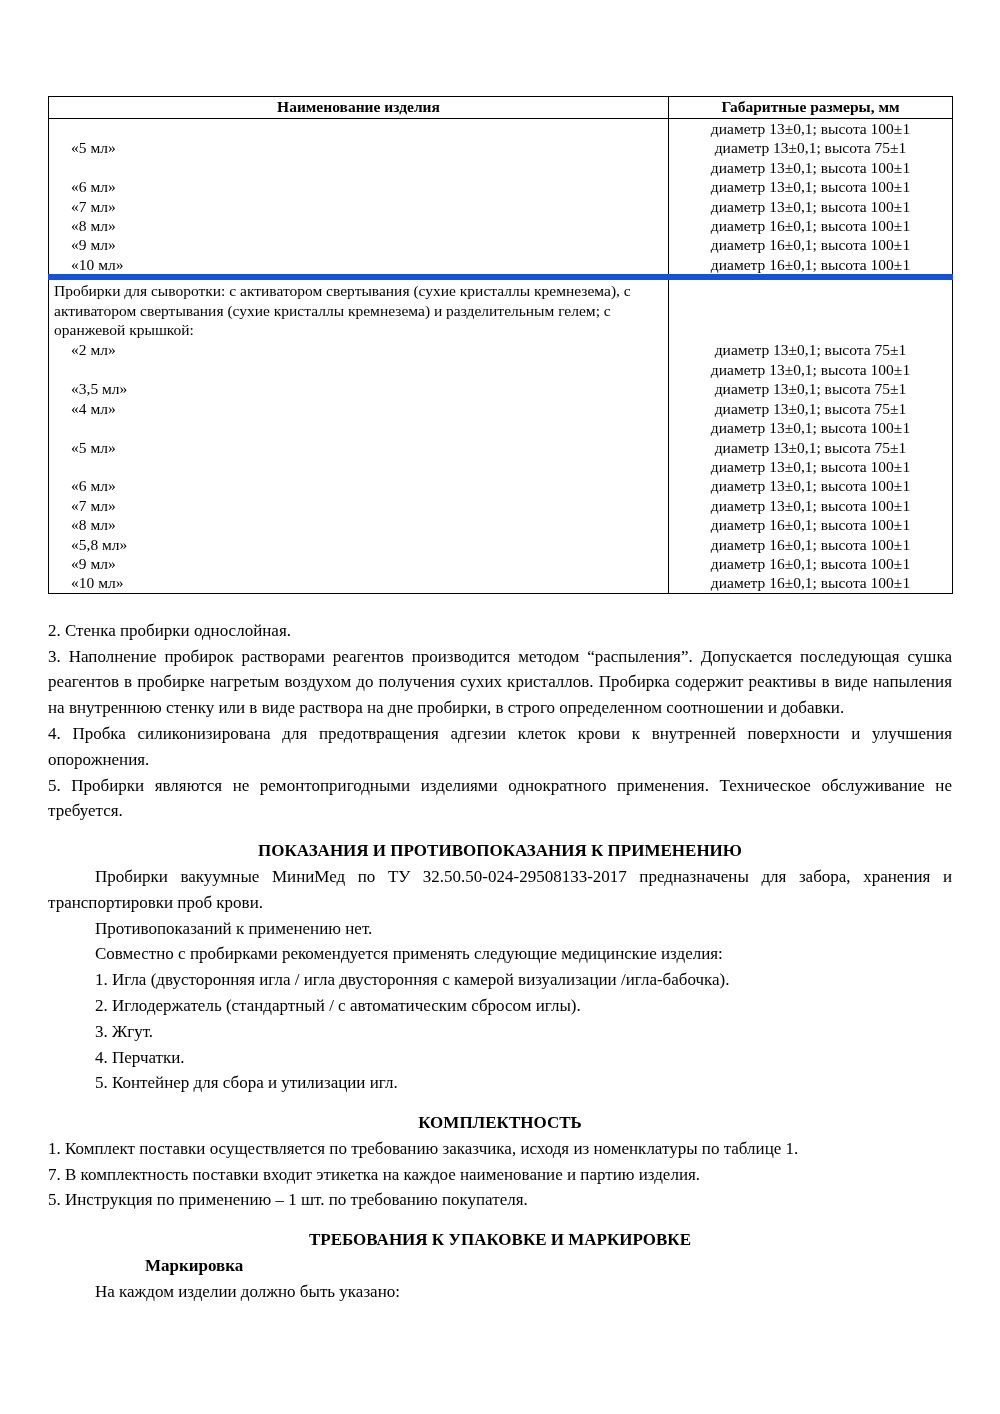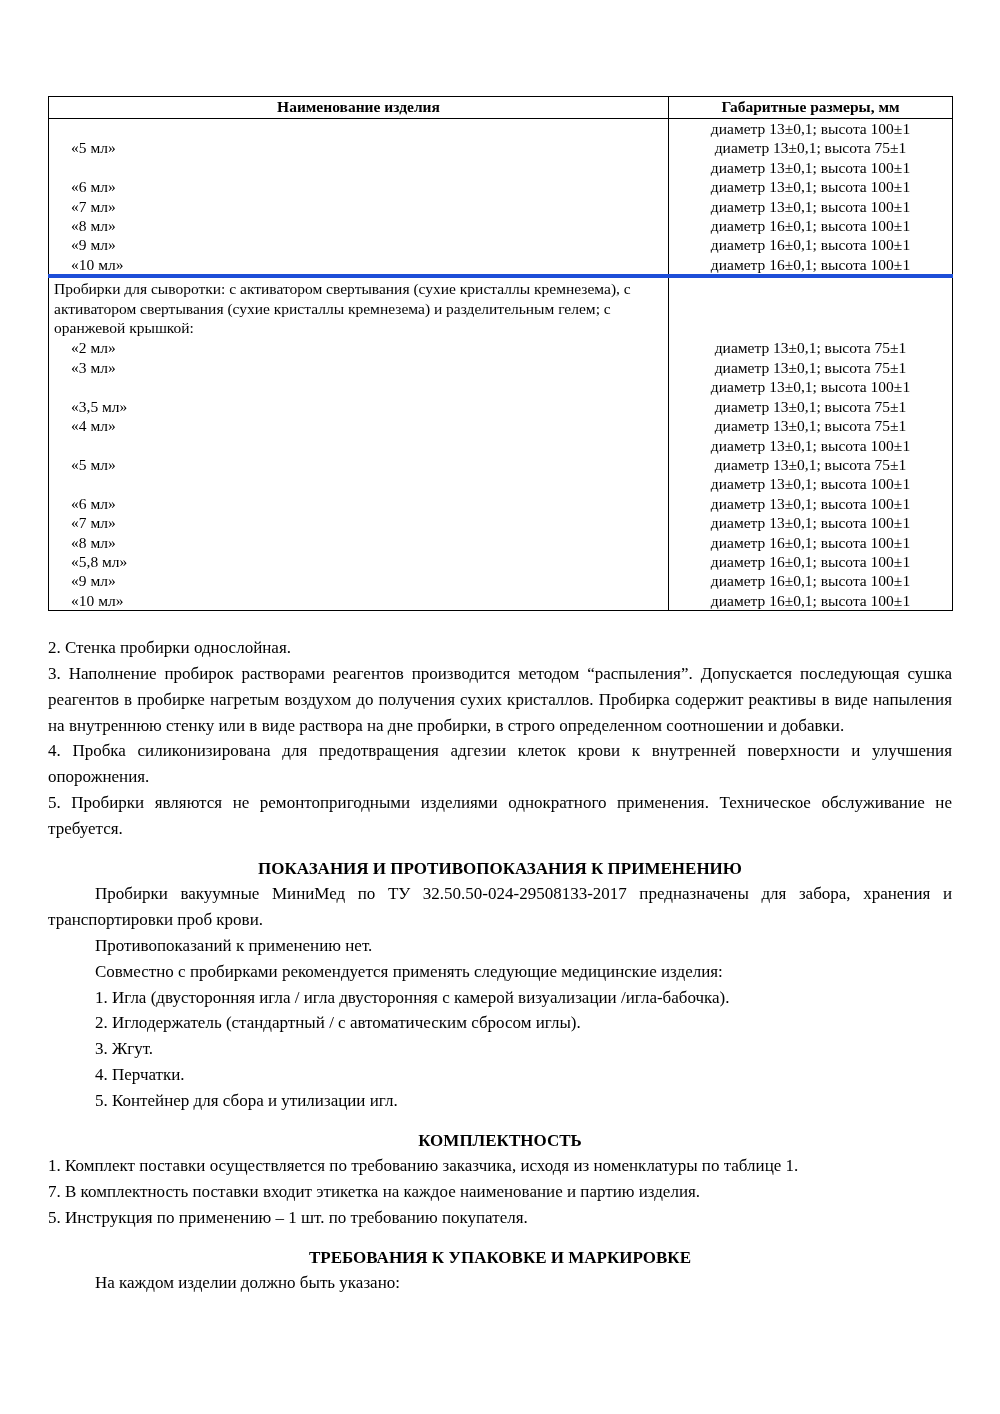--- a/index.html
+++ b/index.html
@@ -36,21 +36,21 @@
     vertical-align:top;
     height:19.4px;
     line-height:19.4px;
   }
   .product-table td.name-cell {
     padding-left:22px;
     white-space:nowrap;
     text-align:left;
   }
   .product-table td.size-cell { text-align:center; }
-  .product-table tr.intro-row td { border-top:4px solid #1d4ed8; }
+  .product-table tr.intro-row td { border-top:6px solid #1d4ed8; }
   .product-table td.intro-cell {
     padding:1px 10px 1px 5px;
     line-height:19.4px;
     white-space:normal;
     text-align:left;
   }
 
   
   .content {
     margin-top:24px;
@@ -113,24 +113,20 @@
           <td class="size-cell">диаметр 16±0,1; высота 100±1</td>
         </tr>
       </tbody>
     <tbody id="block2">
       <tr class="intro-row">
         <td class="intro-cell">Пробирки для сыворотки: с активатором свертывания (сухие кристаллы кремнезема), с активатором свертывания (сухие кристаллы кремнезема) и разделительным гелем; с оранжевой крышкой:</td>
         <td class="size-cell"></td>
       </tr>
     <tr>
           <td class="name-cell">«2 мл»</td>
-          <td class="size-cell">диаметр 13±0,1; высота 75±1</td>
-        </tr>
-        <tr>
-          <td class="name-cell">«3 мл»</td>
           <td class="size-cell">диаметр 13±0,1; высота 75±1</td>
         </tr>
         <tr>
           <td class="name-cell"></td>
           <td class="size-cell">диаметр 13±0,1; высота 100±1</td>
         </tr>
         <tr>
           <td class="name-cell">«3,5 мл»</td>
           <td class="size-cell">диаметр 13±0,1; высота 75±1</td>
         </tr>
@@ -189,16 +185,17 @@
       <div class="c-li">1. Игла (двусторонняя игла / игла двусторонняя с камерой визуализации /игла-бабочка).</div>
       <div class="c-li">2. Иглодержатель (стандартный / с автоматическим сбросом иглы).</div>
       <div class="c-li">3. Жгут.</div>
       <div class="c-li">4. Перчатки.</div>
       <div class="c-li">5. Контейнер для сбора и утилизации игл.</div>
       <div class="c-h">КОМПЛЕКТНОСТЬ</div>
       <div class="c-p">1. Комплект поставки осуществляется по требованию заказчика, исходя из номенклатуры по таблице 1.</div>
       <div class="c-p">7. В комплектность поставки входит этикетка на каждое наименование и партию изделия.</div>
       <div class="c-p">5. Инструкция по применению – 1 шт. по требованию покупателя.</div>
       <div class="c-h">ТРЕБОВАНИЯ К УПАКОВКЕ И МАРКИРОВКЕ</div>
+      <div class="c-hb">Маркировка</div>
       <div class="c-pi">На каждом изделии должно быть указано:</div>
     </div>
 
 </div>
 
 </body></html>

